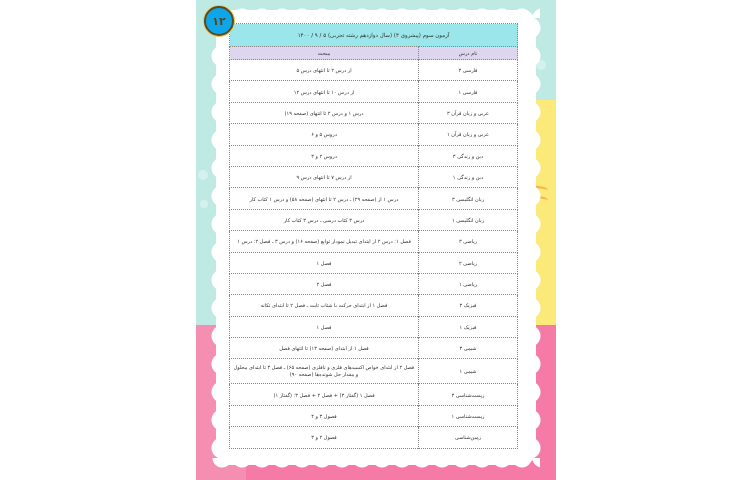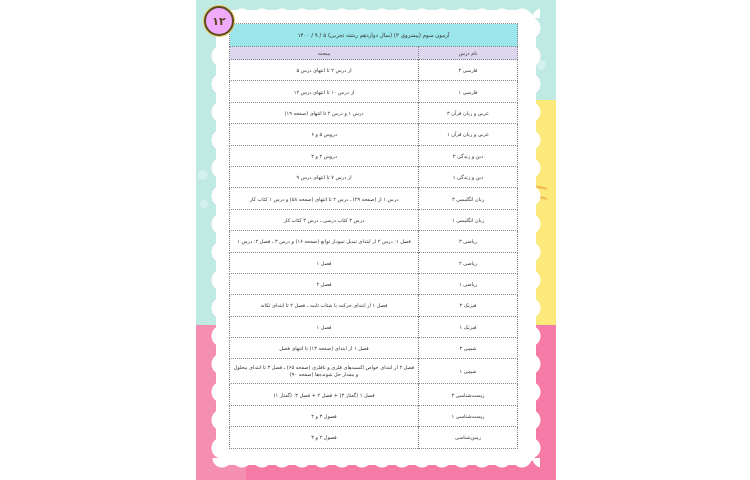--- a/index.html
+++ b/index.html
@@ -9,21 +9,21 @@
     .bg-pink { position:absolute; left:0; top:325px; width:360px; height:155px; background:#f57ba6; }
     .bg-pink2 { position:absolute; left:0; top:325px; width:50px; height:155px; background:#f58fb2; }
     .dots { position:absolute; border-radius:50%; background:rgba(255,255,255,0.35); }
     .stripe { position:absolute; right:8px; width:40px; height:8px; border-top:3px solid #f2b84b; border-radius:50%; }
     .frame { position:absolute; left:20px; top:10px; width:320px; height:455px; background:#ffffff; border-radius:14px; }
     .wave-top, .wave-bottom, .wave-left, .wave-right { position:absolute; }
     .wave-top { left:16px; top:4px; width:328px; height:14px; background:radial-gradient(circle at 10px 14px, #fff 9px, transparent 10px) repeat-x; background-size:20px 14px; }
     .wave-bottom { left:16px; top:458px; width:328px; height:14px; background:radial-gradient(circle at 10px 0px, #fff 9px, transparent 10px) repeat-x; background-size:20px 14px; }
     .wave-left { left:12px; top:14px; width:14px; height:450px; background:radial-gradient(circle at 14px 14px, #fff 10px, transparent 11px) repeat-y; background-size:14px 28px; }
     .wave-right { left:334px; top:14px; width:14px; height:450px; background:radial-gradient(circle at 0px 14px, #fff 10px, transparent 11px) repeat-y; background-size:14px 28px; }
-    .badge { position:absolute; left:204px; top:6px; width:26px; height:26px; border-radius:50%; background:#f0abfc; border:2px solid #5a4a20; box-shadow:0 0 0 1px #e8c766; color:#5a4418; font-size:11px; font-weight:bold; display:flex; align-items:center; justify-content:center; z-index:3; }
+    .badge { position:absolute; left:204px; top:6px; width:26px; height:26px; border-radius:50%; background:#0ea5e9; border:2px solid #5a4a20; box-shadow:0 0 0 1px #e8c766; color:#5a4418; font-size:11px; font-weight:bold; display:flex; align-items:center; justify-content:center; z-index:3; }
     table.schedule { position:absolute; left:229px; top:23px; width:289px; border-collapse:collapse; direction:rtl; z-index:2; background:#fff; font-size:5px; color:#333; }
     table.schedule td, table.schedule th { border:1px dotted #888; text-align:center; padding:0 3px; font-weight:normal; }
     .title-row th { background:#9be6ea; height:22px; font-size:5.5px; }
     .head-row th { background:#ddd6ee; height:12px; }
     .col-subject { width:92px; }
     tr.r td { height:20.4px; }
     tr.r.tall td { height:24px; line-height:7px; }
   </style>
 </head>
 <body>

